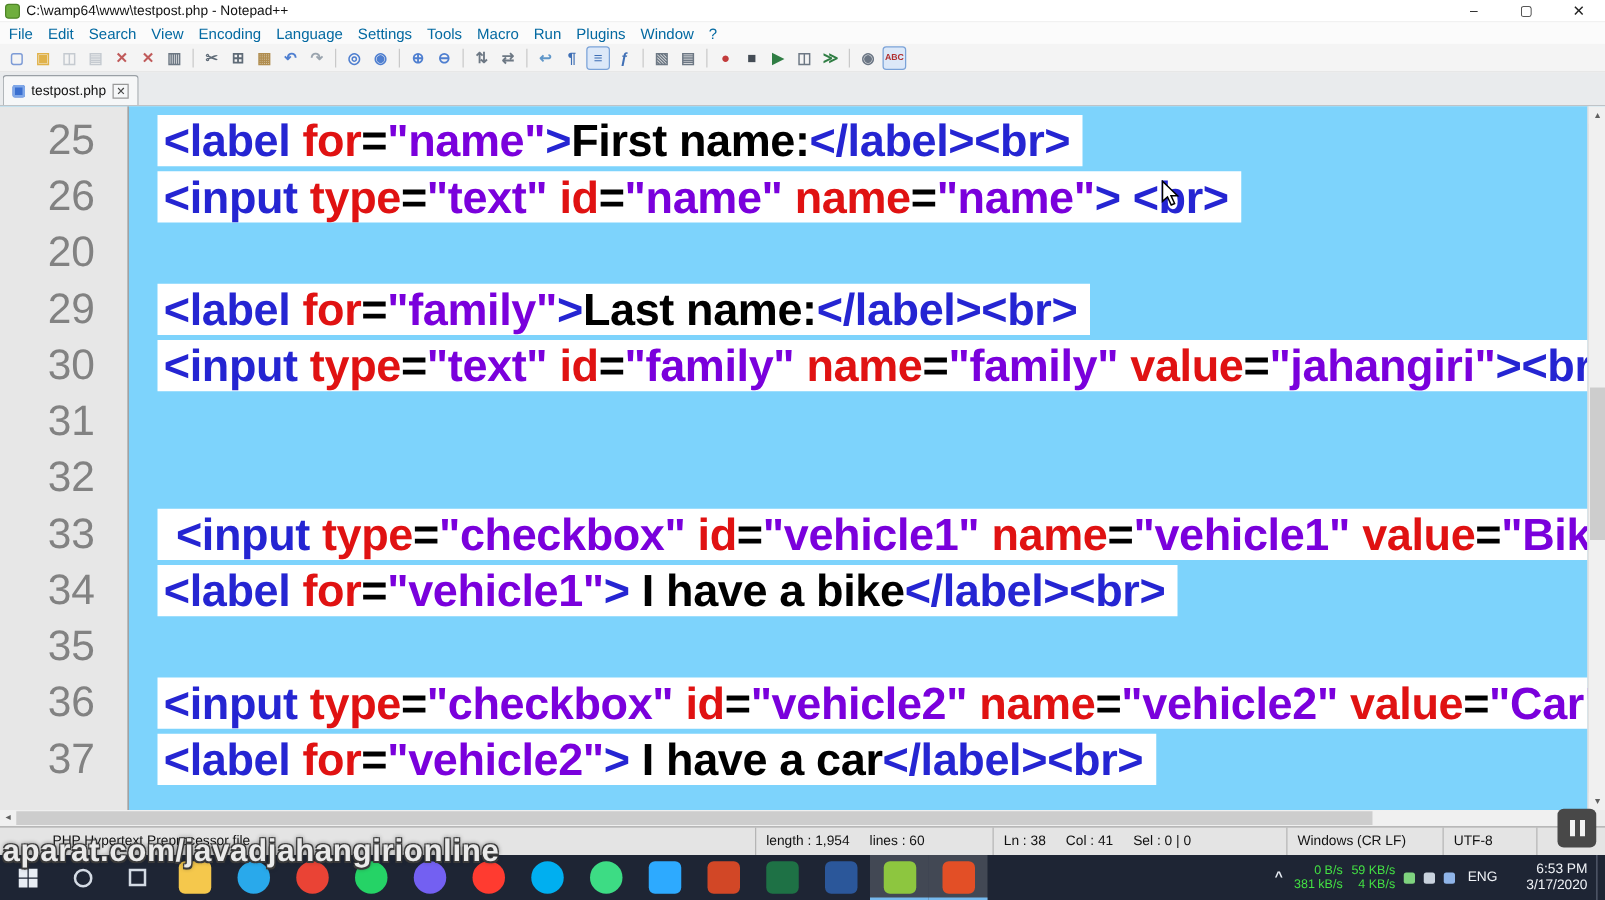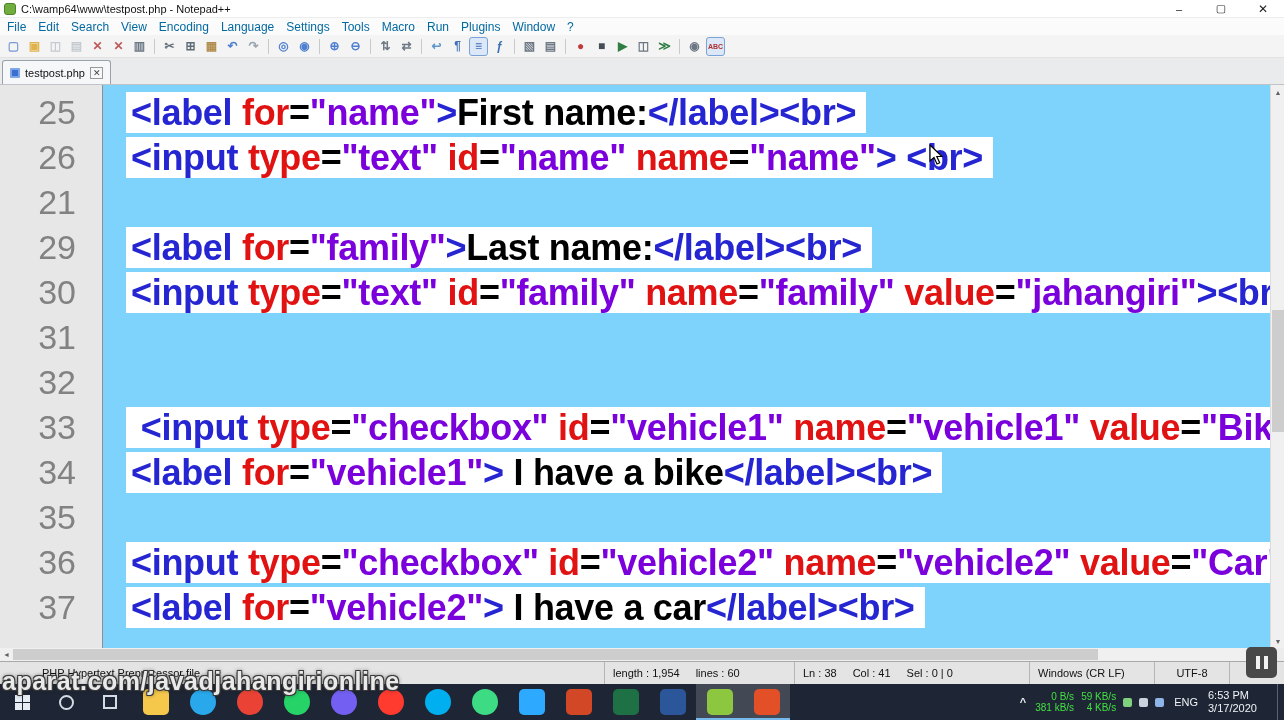--- a/index.html
+++ b/index.html
@@ -78,21 +78,21 @@
   .hs-corner { position:absolute; top:0; right:0; width:14px; height:13px; background:#ececec; }
 
   
   .statusbar { position:absolute; top:661px; left:0; right:0; height:23px; background:#e4e4e4;
     border-top:1px solid #a8a8a8; display:flex; font-size:11px; color:#111; }
   .sb-sec { display:flex; align-items:center; padding:0 8px; border-left:1px solid #b5b5b5; }
   .sb-sec:first-child { border-left:none; flex:1;padding-left:42px; }
   .sb-sec span { margin-right:16px; white-space:nowrap; }
   .sb-sec span:last-child { margin-right:0; }
   .sb-len { width:190px; } .sb-pos { width:235px; } .sb-eol { width:125px; justify-content:flex-start; }
-  .sb-enc { width:75px; justify-content:center; } .sb-ins { width:55px; justify-content:center; }
+  .sb-enc { width:75px; } .sb-ins { width:55px; justify-content:center; }
 
   
   .taskbar { position:absolute; top:684px; left:0; right:0; height:36px; background:var(--taskbar-bg);
     display:flex; align-items:stretch; }
   .tk-btn { width:44px; display:flex; align-items:center; justify-content:center; }
   .win-logo { display:grid; grid-template-columns:7px 7px; grid-template-rows:7px 7px; gap:1px; }
   .win-logo div { background:#e8edf4; }
   .search-ring { width:15px; height:15px; border:2px solid #d4dbe4; border-radius:50%; }
   .taskview-sq { width:14px; height:14px; border:2px solid #d4dbe4; }
   #taskbar-apps { display:flex; }
@@ -101,21 +101,21 @@
   .app-dot { width:26px; height:26px; }
   .app-dot.round { border-radius:50%; }
   .app-dot.sq { border-radius:5px; }
 
   .tray { margin-left:auto; display:flex; align-items:center; gap:7px; padding-right:2px; }
   .tray-chevron { color:#e8edf4; font-size:11px; font-weight:bold; padding:0 2px; }
   .net { text-align:right; font-size:10px; line-height:11px; color:var(--net-text);
     font-family:"Liberation Sans", sans-serif; }
   .tray-mini { width:9px; height:9px; border-radius:2px; }
   .lang { color:#f0f3f7; font-size:11px; padding:0 3px; }
-  .clock { color:#f0f3f7; font-size:11px; line-height:13px; text-align:left; width:62px; }
+  .clock { color:#f0f3f7; font-size:11px; line-height:13px; text-align:right; width:62px; }
   .show-desktop { width:5px; height:36px; border-left:1px solid #5a6172; }
 
   
   .watermark { position:absolute; left:2px; top:667px; z-index:50; font-size:25px; font-weight:700;
     letter-spacing:.5px; color:rgba(250,250,250,.92); pointer-events:none;
     text-shadow:1px 1px 0 #3a3a3a, -1px -1px 0 #3a3a3a, 1px -1px 0 #3a3a3a, -1px 1px 0 #3a3a3a, 0 0 4px #222; }
   .pause-btn { position:absolute; left:1246px; top:647px; width:31px; height:31px; z-index:60;
     background:#484848; border-radius:5px; display:flex; align-items:center; justify-content:center; gap:4px; }
   .pause-btn div { width:4px; height:13px; background:#f2f2f2; }
   .mouse-cursor { position:absolute; left:928px; top:144px; z-index:70; pointer-events:none; }
@@ -262,21 +262,21 @@
       <div class="tab-file-icon"></div>
       <span class="tab-label">testpost.php</span>
       <span class="tab-close">✕</span>
     </div>
   </div>
 
   <div class="editor">
     <div class="gutter" id="gutter">
         <div class="ln">25</div>
         <div class="ln">26</div>
-        <div class="ln">21</div>
+        <div class="ln">20</div>
         <div class="ln">29</div>
         <div class="ln">30</div>
         <div class="ln">31</div>
         <div class="ln">32</div>
         <div class="ln">33</div>
         <div class="ln">34</div>
         <div class="ln">35</div>
         <div class="ln">36</div>
         <div class="ln">37</div>
       </div>

